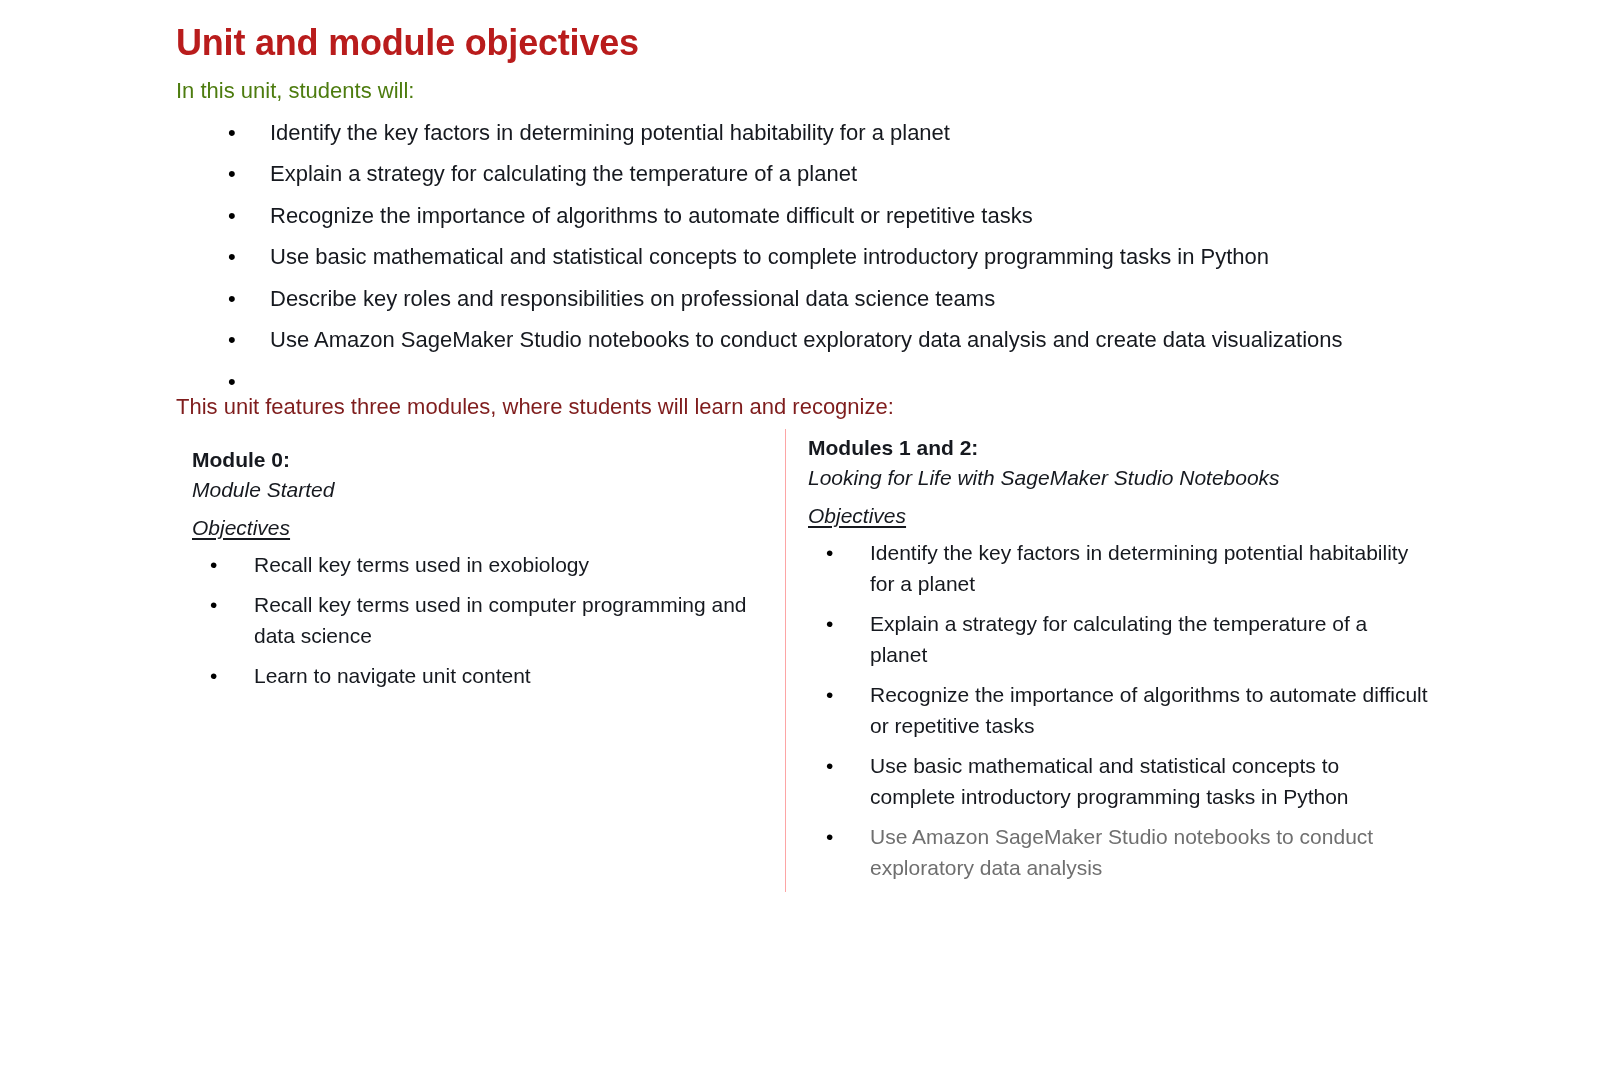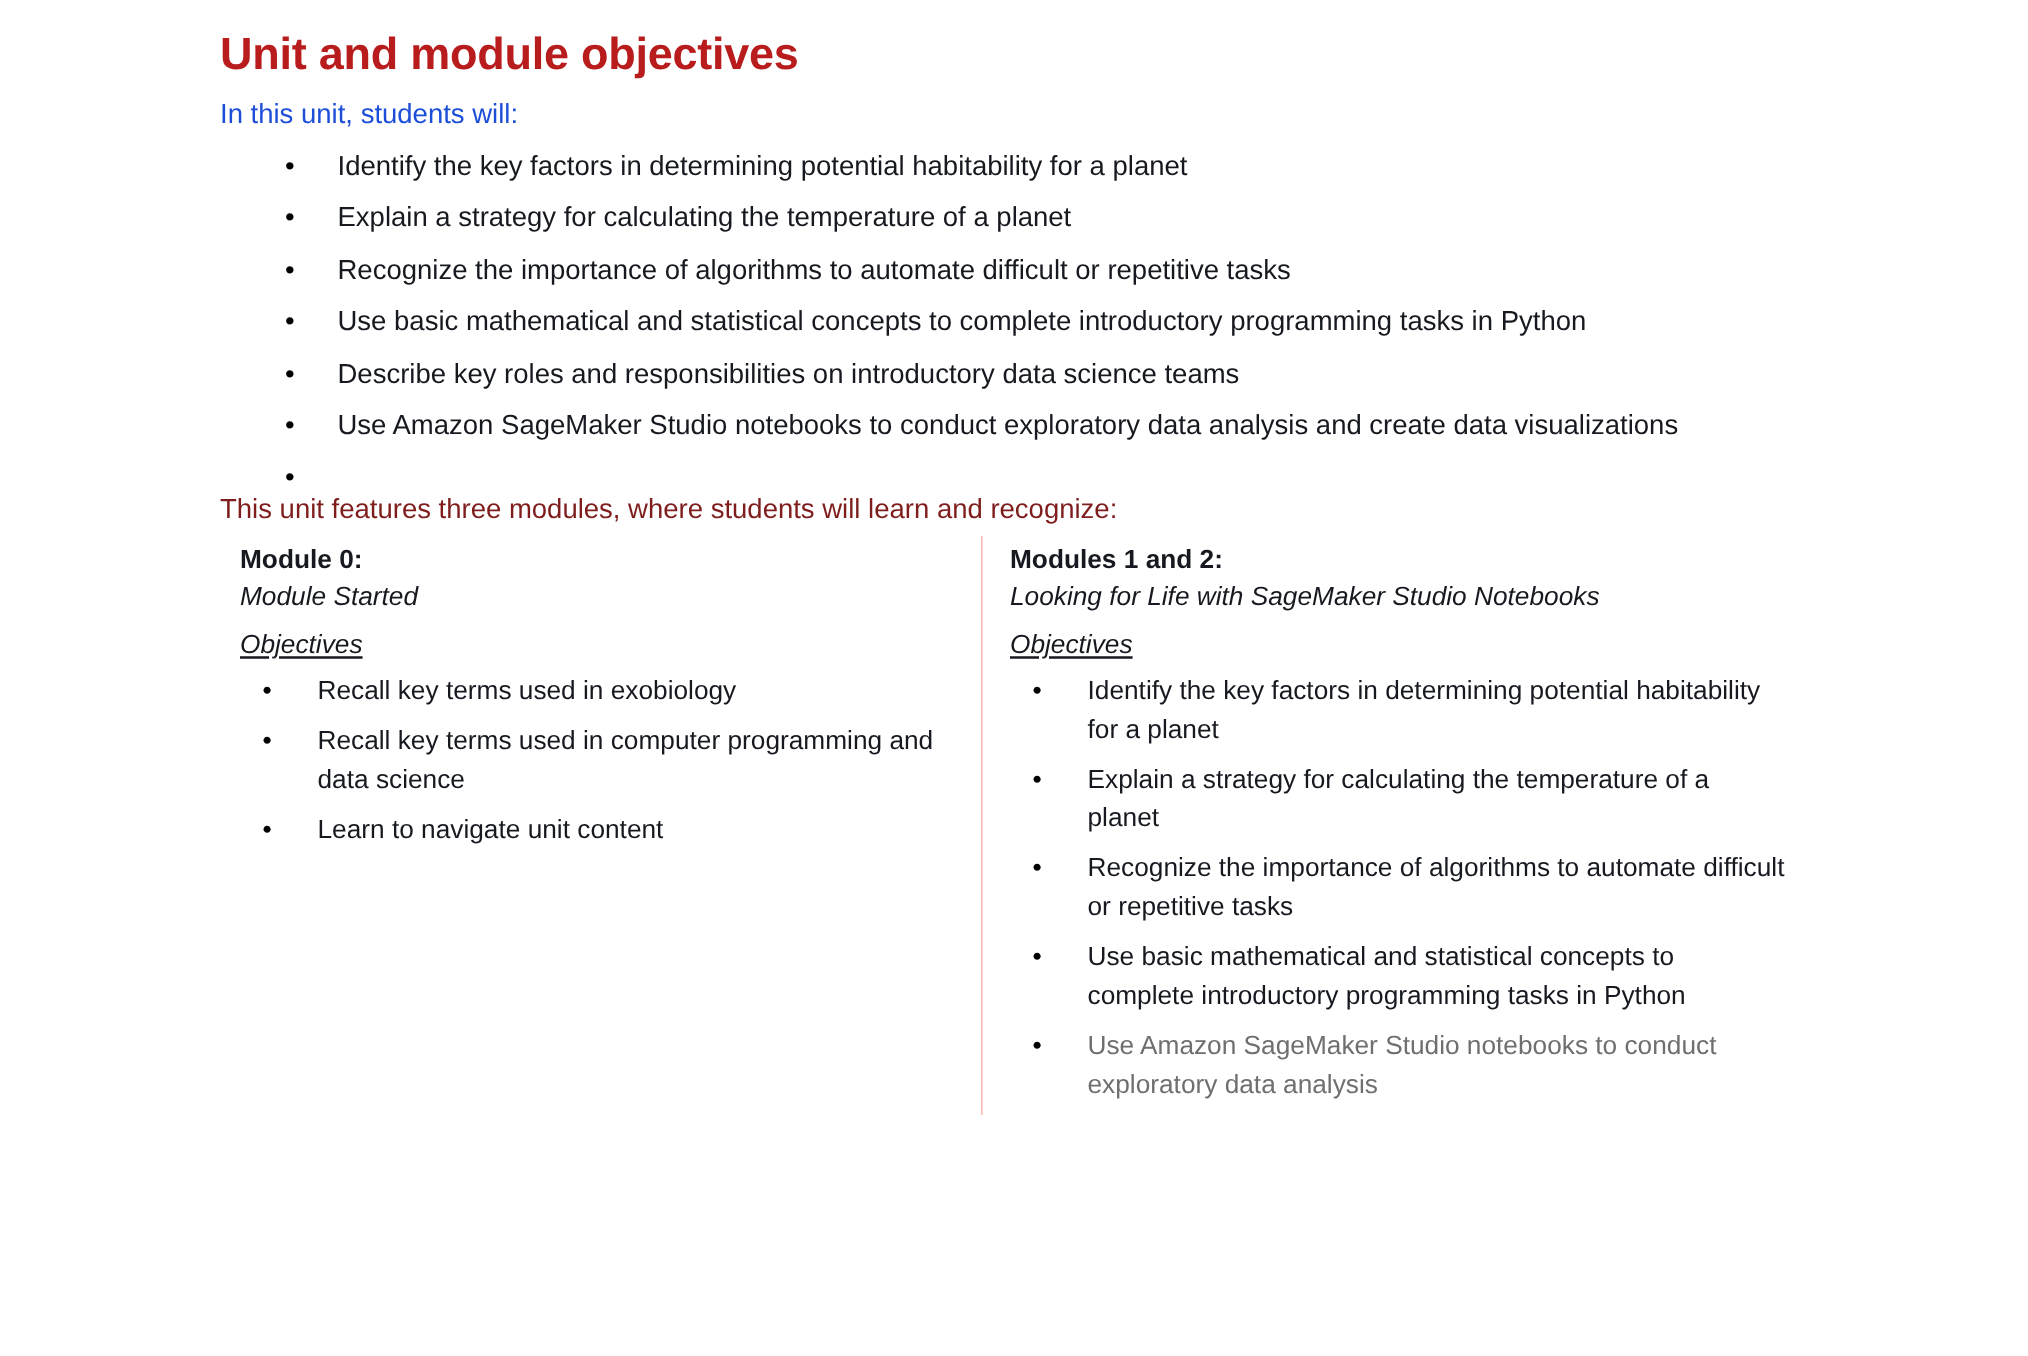--- a/index.html
+++ b/index.html
@@ -35,21 +35,21 @@
     font-weight: 600;
     color: #b91c1c;
     letter-spacing: -0.2px;
     line-height: 1.15;
     margin: 0 0 14px 0;
   }
 
   .lead {
     font-size: 22px;
     line-height: 1.3;
-    color: #1d4ed8;
+    color: #4d7c0f;
     margin: 0 0 10px 0;
   }
 
   
   ul.top-list {
     list-style: none;
     margin: 0;
     padding: 0;
   }
   ul.top-list > li {
@@ -83,20 +83,21 @@
     display: flex;
     align-items: stretch;
     width: 1265px;
   }
   .col {
     box-sizing: border-box;
   }
   .col-left {
     width: 609px;
     padding: 4px 12px 0 16px;
+    margin-top: 12px;
   }
   .col-right {
     width: 656px;
     padding: 4px 12px 0 22px;
     border-left: 1px solid #fca5a5;
   }
 
   .mod-head {
     font-size: 21px;
     font-weight: 700;
@@ -156,21 +157,21 @@
 
     <h1 class="doc-title">Unit and module objectives</h1>
 
     <p class="lead">In this unit, students will:</p>
 
     <ul class="top-list" id="unit-objectives-list">
         <li><span class="bullet">•</span><span class="txt">Identify the key factors in determining potential habitability for a planet</span></li>
         <li><span class="bullet">•</span><span class="txt">Explain a strategy for calculating the temperature of a planet</span></li>
         <li><span class="bullet">•</span><span class="txt">Recognize the importance of algorithms to automate difficult or repetitive tasks</span></li>
         <li><span class="bullet">•</span><span class="txt">Use basic mathematical and statistical concepts to complete introductory programming tasks in Python</span></li>
-        <li><span class="bullet">•</span><span class="txt">Describe key roles and responsibilities on introductory data science teams</span></li>
+        <li><span class="bullet">•</span><span class="txt">Describe key roles and responsibilities on professional data science teams</span></li>
         <li><span class="bullet">•</span><span class="txt">Use Amazon SageMaker Studio notebooks to conduct exploratory data analysis and create data visualizations</span></li>
         <li><span class="bullet">•</span></li>
       </ul>
 
     <div class="spacer-block"></div>
 
     <p class="intro-two">This unit features three modules, where students will learn and recognize:</p>
 
     <div class="columns">
 

